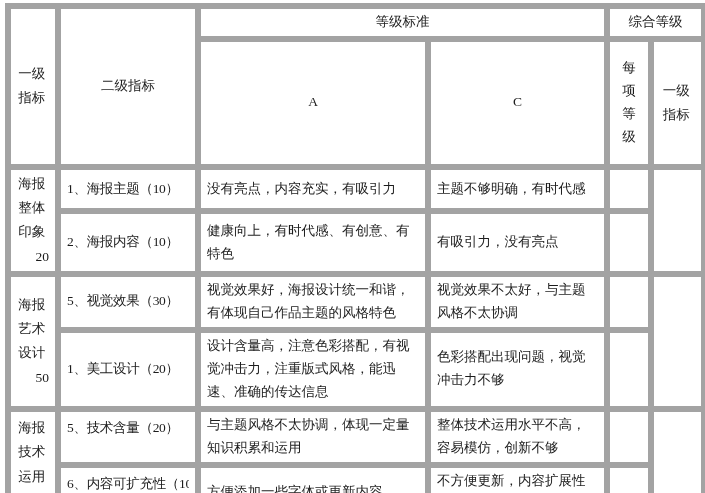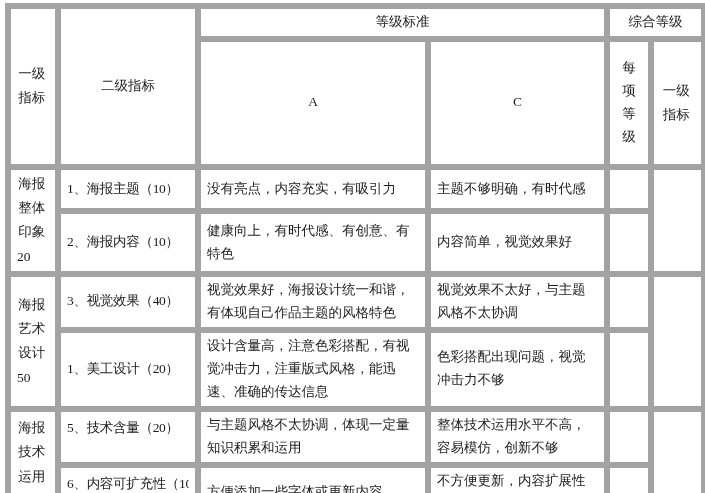--- a/index.html
+++ b/index.html
@@ -41,21 +41,21 @@
     line-height: 1.8;
     text-align: left;
   }
   .v1 {
     width: 1.2em;
     margin: 13px auto;
     word-break: break-all;
     line-height: 1.7;
     text-align: center;
   }
-  .score-line { text-align: left; line-height: 1.8; }
+  .score-line { text-align: right; line-height: 1.8; }
   .ind {
     white-space: nowrap;
     letter-spacing: -0.3px;
     overflow: hidden;
   }
   td.va-top { vertical-align: top; padding-top: 5px; }
   tr.rh-head1 { height: 29px; }
   tr.rh-head2 { height: 95px; }
   tr.rh-r1 { height: 40px; }
   tr.rh-r2 { height: 52px; }
@@ -128,32 +128,32 @@
       <td rowspan="2"></td>
     </tr>
     <tr class="rh-r2">
       <td>
         <div class="ind">2、海报内容（10）</div>
       </td>
       <td>
         <span>健康向上，有时代感、有创意、有特色</span>
       </td>
       <td>
-        <span>内容简单，视觉效果好</span>
+        <span>有吸引力，没有亮点</span>
       </td>
       <td></td>
     </tr>
 
     <tr class="rh-r3">
       <td class="center" rowspan="2">
         <div class="v2">海报艺术设计</div>
         <div class="score-line">50</div>
       </td>
       <td>
-        <div class="ind">3、视觉效果（40）</div>
+        <div class="ind">5、视觉效果（30）</div>
       </td>
       <td>
         <span>视觉效果好，海报设计统一和谐，有体现自己作品主题的风格特色</span>
       </td>
       <td>
         <span>视觉效果不太好，与主题风格不太协调</span>
       </td>
       <td></td>
       <td rowspan="2"></td>
     </tr>

